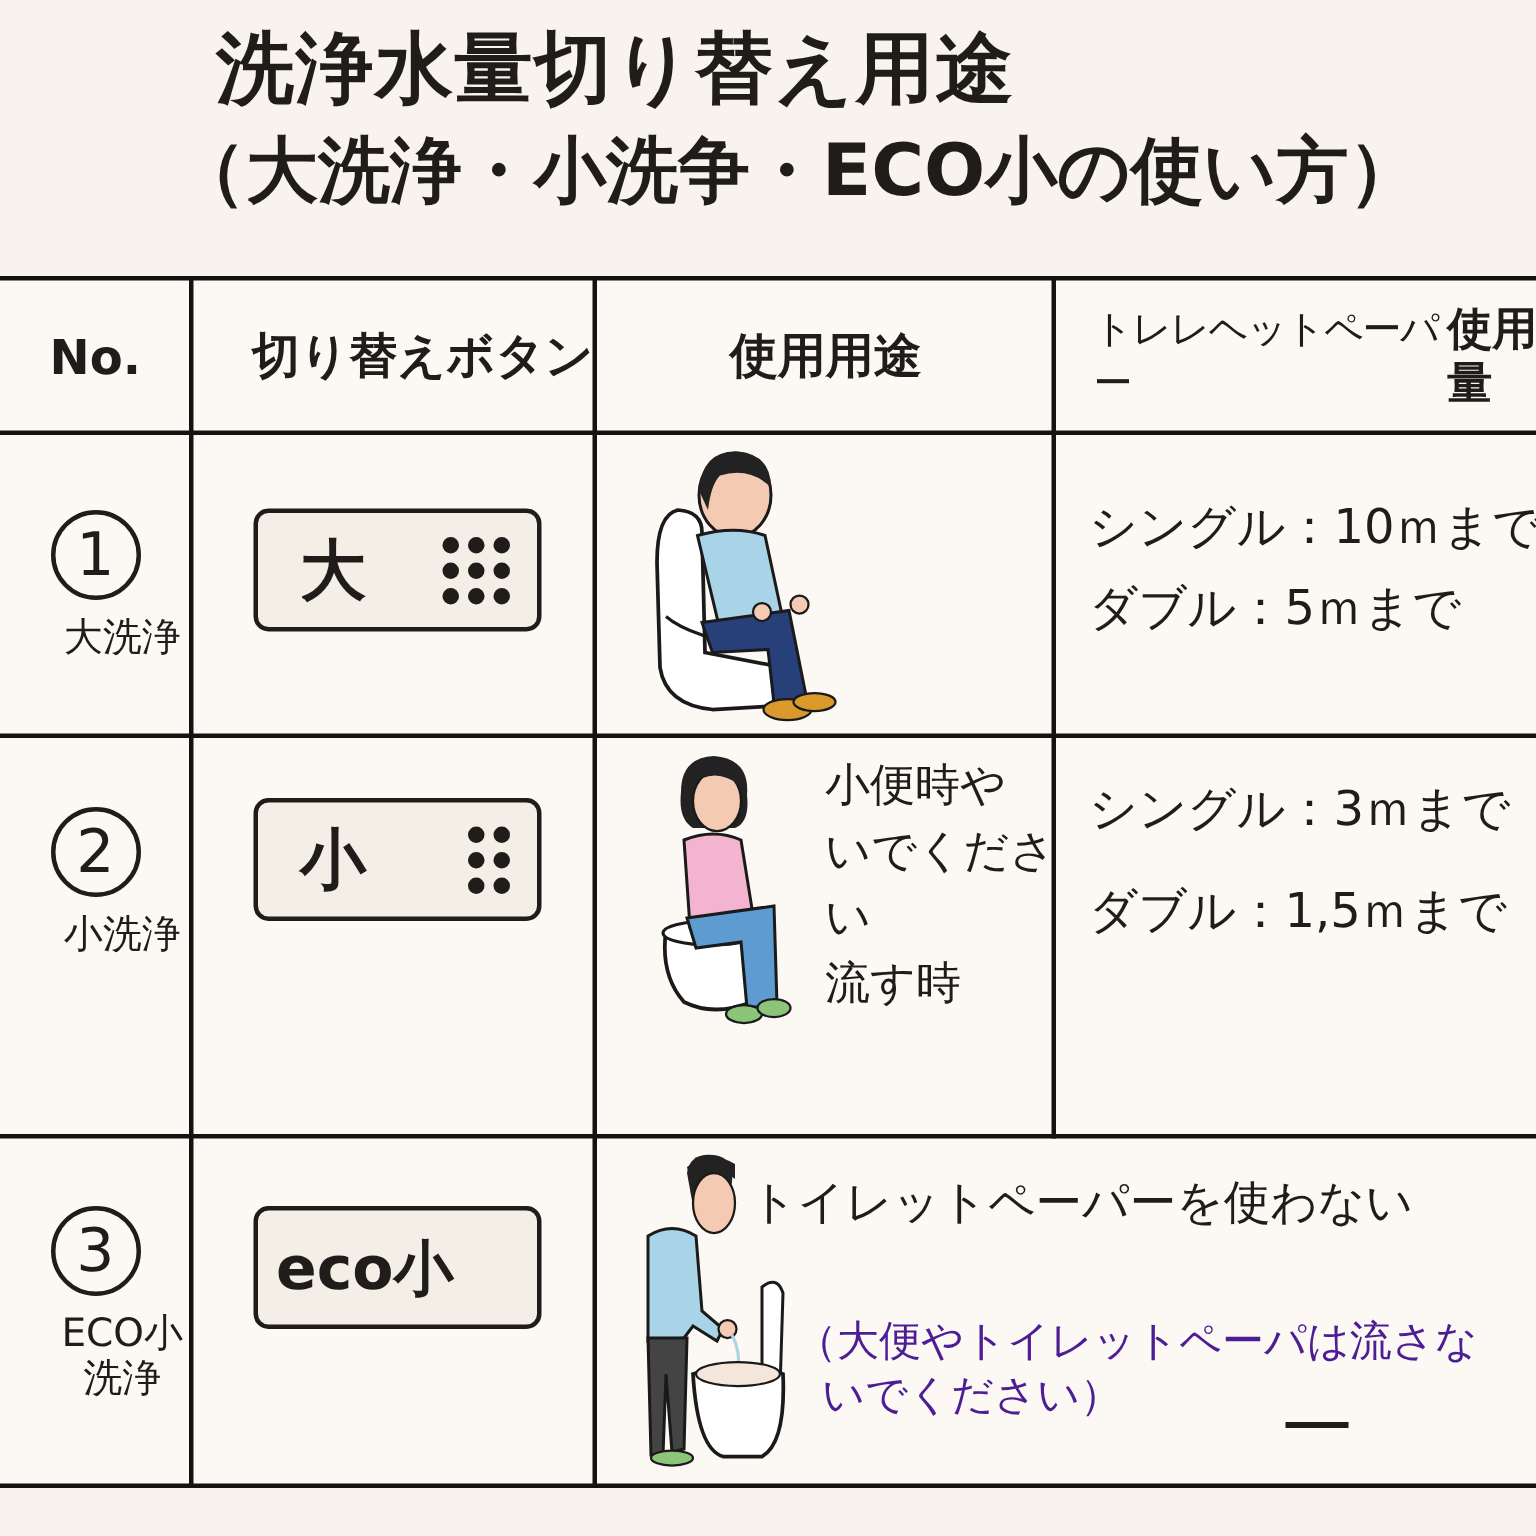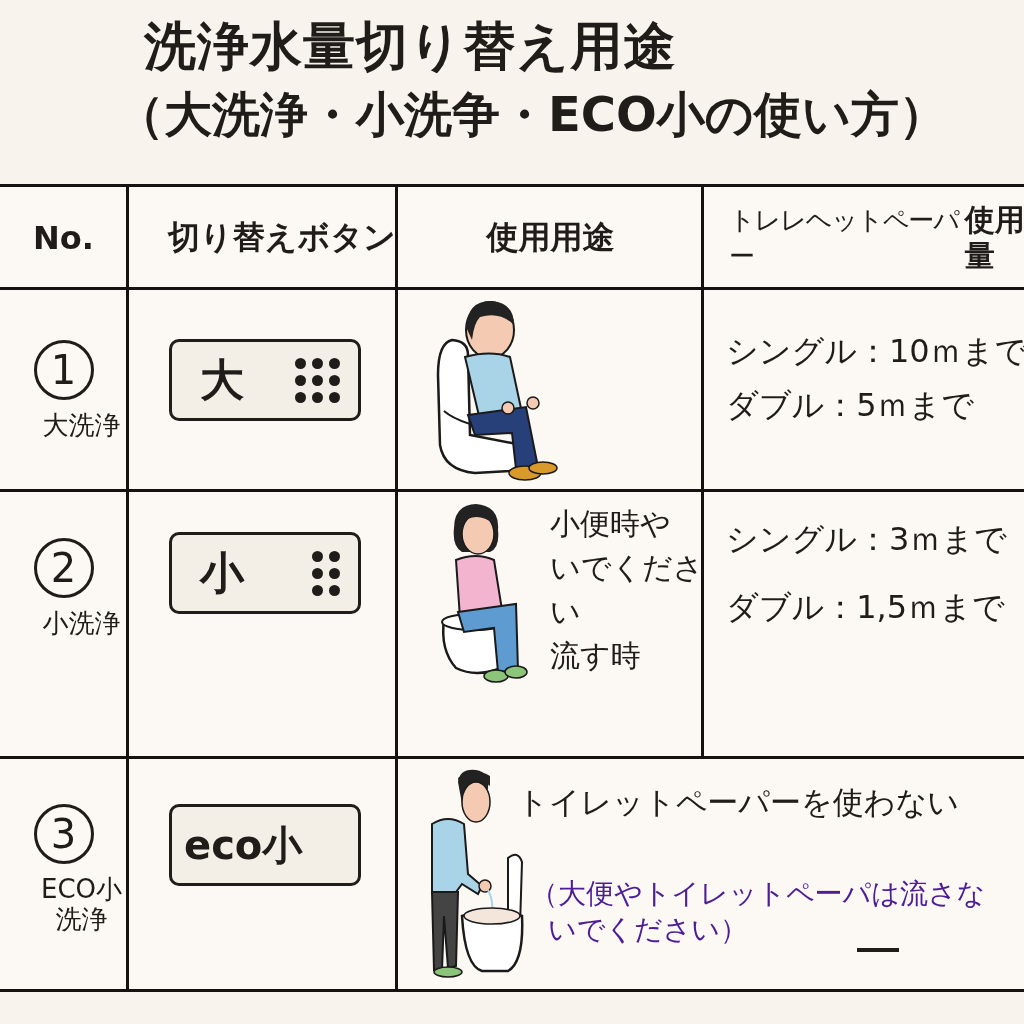--- a/index.html
+++ b/index.html
@@ -141,21 +141,21 @@
   <path d="M40 20 Q54 6 70 20 L70 10 Q54 0 38 12 Z" fill="#222"></path>
   <path d="M12 58 Q28 48 44 58 L48 108 L62 120 L58 128 L42 118 L36 126 L12 128 Z" fill="#a9d3e6" stroke="#1a1a1a" stroke-width="2"></path>
   <path d="M12 126 L38 126 L36 200 L28 202 L24 150 L22 204 L14 204 Z" fill="#444" stroke="#1a1a1a" stroke-width="2"></path>
   <ellipse cx="28" cy="206" rx="14" ry="5" fill="#8cc47a" stroke="#1a1a1a" stroke-width="1.5"></ellipse>
   <circle cx="65" cy="120" r="6" fill="#f4cbb2" stroke="#1a1a1a" stroke-width="1.5"></circle>
   <path d="M68 124 Q74 135 72 150" fill="none" stroke="#a9d3e6" stroke-width="2"></path>
   <path d="M88 92 Q98 84 102 96 L100 160 L88 160 Z" fill="#fff" stroke="#1a1a1a" stroke-width="2"></path>
   <path d="M42 150 Q45 200 62 205 L88 205 Q104 196 102 150 Q74 140 42 150 Z" fill="#fff" stroke="#1a1a1a" stroke-width="2.5"></path>
   <ellipse cx="72" cy="150" rx="28" ry="8" fill="#f4e6da" stroke="#1a1a1a" stroke-width="1.5"></ellipse>
 </svg>
-<div class="usage-text" style="left:517px;top:780px;font-size:31px;white-space:nowrap;">
+<div class="usage-text" style="left:500px;top:780px;font-size:31px;white-space:nowrap;">
   <div>トイレットペーパーを使わない</div>
 </div>
 <div class="usage-note" style="left:530px;top:876px;white-space:nowrap;">
   <div>（大便やトイレットペーパは流さな</div>
   <div style="padding-left:18px;">いでください）</div>
 </div>
 <div class="dash"></div>
 
 <div class="grid">
   <div class="hline" style="top:184px;"></div>

